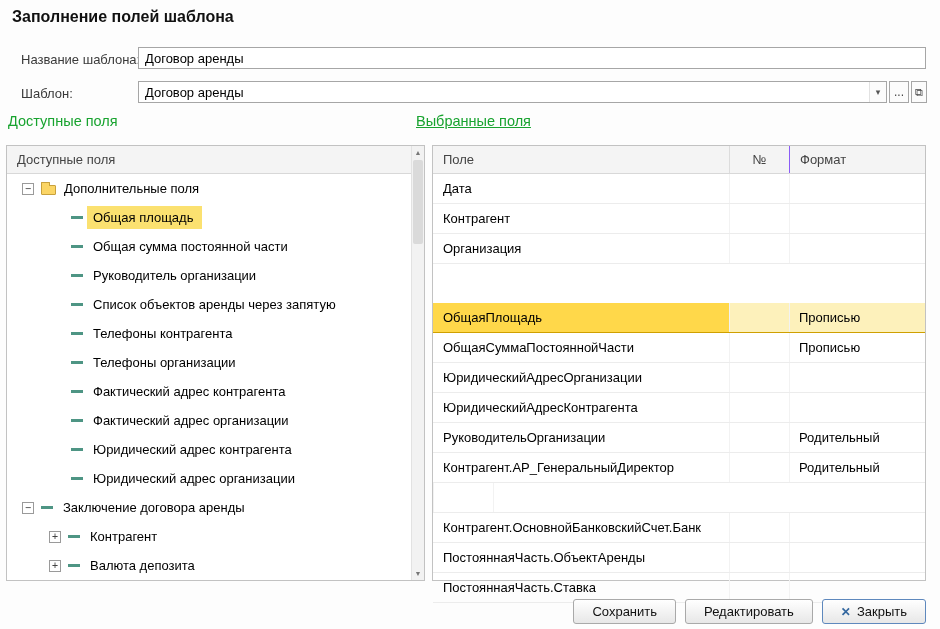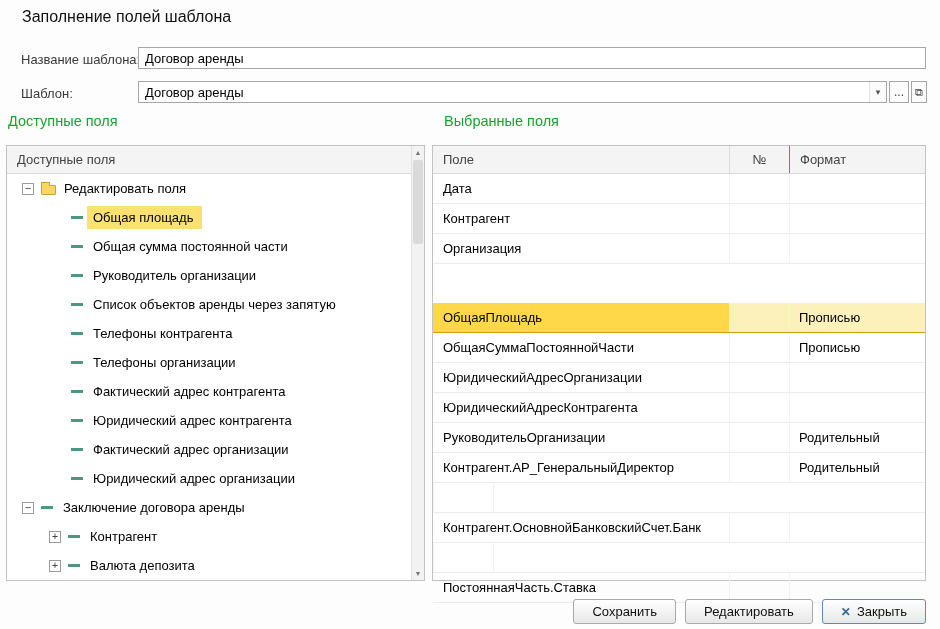--- a/index.html
+++ b/index.html
@@ -1,36 +1,36 @@
 <!DOCTYPE html>
 <html><head>
 <meta charset="utf-8">
 <style>
   * { margin:0; padding:0; box-sizing:border-box; }
   html,body { width:940px; height:629px; }
   body { font-family:"Liberation Sans", sans-serif; font-size:13px; color:#000; background:#fdfdfd; position:relative; overflow:hidden; }
 
-  .page-title { position:absolute; left:22px; top:8px; font-size:16px; font-weight:normal; color:#111; }
+  .page-title { position:absolute; left:12px; top:8px; font-size:16px; font-weight:bold; color:#111; }
 
   .form-label { position:absolute; left:21px; color:#3a3a3a; }
   .lbl-name { top:52px; }
   .lbl-template { top:86px; }
 
   .text-input { position:absolute; left:138px; top:47px; width:788px; height:22px; border:1px solid #a6a6a6; padding:0 6px; font:13px "Liberation Sans", sans-serif; background:#fff; outline:none; }
 
   .combo { position:absolute; left:138px; top:81px; width:749px; height:22px; border:1px solid #a6a6a6; background:#fff; display:flex; }
   .combo-input { flex:1; border:none; outline:none; padding:0 6px; font:13px "Liberation Sans", sans-serif; }
   .combo-drop { width:17px; display:flex; align-items:center; justify-content:center; color:#555; font-size:9px; background:#fbfbfb; border-left:1px solid #e2e2e2; cursor:pointer; }
   .sq-btn { position:absolute; top:81px; height:22px; border:1px solid #a6a6a6; background:#fbfbfb; color:#444; cursor:pointer; font-family:"Liberation Sans", sans-serif; }
   .btn-ell { left:889px; width:20px; font-size:12px; line-height:14px; }
   .btn-open { left:911px; width:16px; font-size:11px; line-height:18px; }
 
   .panel-title { position:absolute; top:113px; font-size:14.5px; color:#18a32f; }
   .pt-left { left:8px; }
-  .pt-right { left:444px; }
+  .pt-right { left:416px;text-decoration:underline; }
 
   .panel { position:absolute; top:145px; height:436px; border:1px solid #c2c2c2; background:#fff; }
   .panel-left { left:6px; width:419px; }
   .panel-right { left:432px; width:494px; }
 
   
   .tree-header { position:absolute; left:0; top:0; right:13px; height:28px; background:#f4f4f4; border-bottom:1px solid #d8d8d8; line-height:27px; padding-left:10px; color:#444; }
   .tree { position:absolute; left:0; top:28px; right:13px; bottom:0; overflow:hidden; }
   .trow { height:29px; display:flex; align-items:center; cursor:default; }
   .lvl0 { padding-left:15px; }
@@ -91,21 +91,21 @@
 
 <div class="panel-title pt-left">Доступные поля</div>
 <div class="panel-title pt-right">Выбранные поля</div>
 
 <div class="panel panel-left">
   <div class="tree-header">Доступные поля</div>
   <div class="tree">
     <div class="trow lvl0">
       <span class="exp">−</span>
       <span class="ico folder"></span>
-      <span class="tlabel">Редактировать поля</span>
+      <span class="tlabel">Дополнительные поля</span>
     </div>
     <div class="trow lvl1">
       <span class="ico dash"></span>
       <span class="tlabel sel">Общая площадь</span>
     </div>
     <div class="trow lvl1">
       <span class="ico dash"></span>
       <span class="tlabel">Общая сумма постоянной части</span>
     </div>
     <div class="trow lvl1">
@@ -123,25 +123,25 @@
     <div class="trow lvl1">
       <span class="ico dash"></span>
       <span class="tlabel">Телефоны организации</span>
     </div>
     <div class="trow lvl1">
       <span class="ico dash"></span>
       <span class="tlabel">Фактический адрес контрагента</span>
     </div>
     <div class="trow lvl1">
       <span class="ico dash"></span>
+      <span class="tlabel">Фактический адрес организации</span>
+    </div>
+    <div class="trow lvl1">
+      <span class="ico dash"></span>
       <span class="tlabel">Юридический адрес контрагента</span>
-    </div>
-    <div class="trow lvl1">
-      <span class="ico dash"></span>
-      <span class="tlabel">Фактический адрес организации</span>
     </div>
     <div class="trow lvl1">
       <span class="ico dash"></span>
       <span class="tlabel">Юридический адрес организации</span>
     </div>
     <div class="trow lvl0">
       <span class="exp">−</span>
       <span class="ico dash"></span>
       <span class="tlabel">Заключение договора аренды</span>
     </div>
@@ -218,20 +218,21 @@
     <div class="grow">
       <div class="c cn"></div>
       <div class="c cm"></div>
     </div>
     <div class="grow">
       <div class="c cf">Контрагент.ОсновнойБанковскийСчет.Банк</div>
       <div class="c cn"></div>
       <div class="c cm"></div>
     </div>
     <div class="grow">
+      <div class="c cf">ПостояннаяЧасть.ОбъектАренды</div>
       <div class="c cn"></div>
       <div class="c cm"></div>
     </div>
     <div class="grow">
       <div class="c cf">ПостояннаяЧасть.Ставка</div>
       <div class="c cn"></div>
       <div class="c cm"></div>
     </div>
   </div>
 </div>

